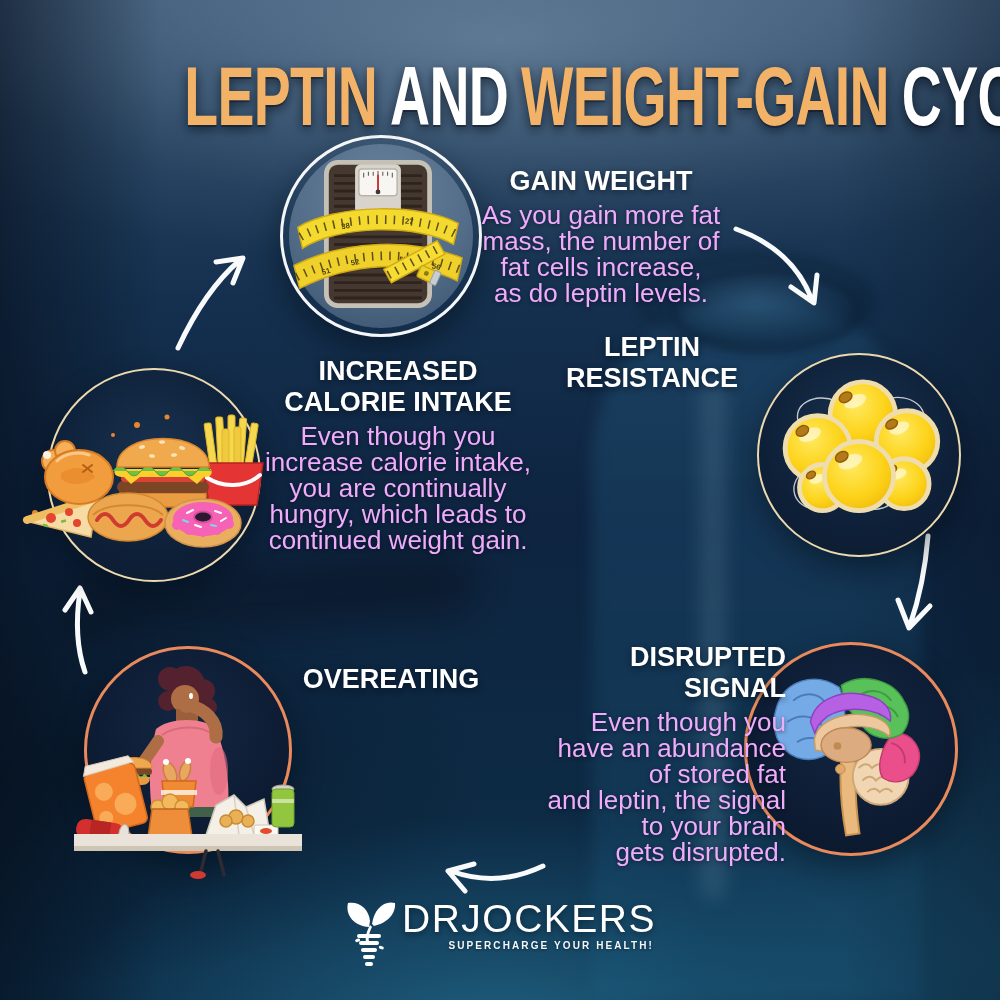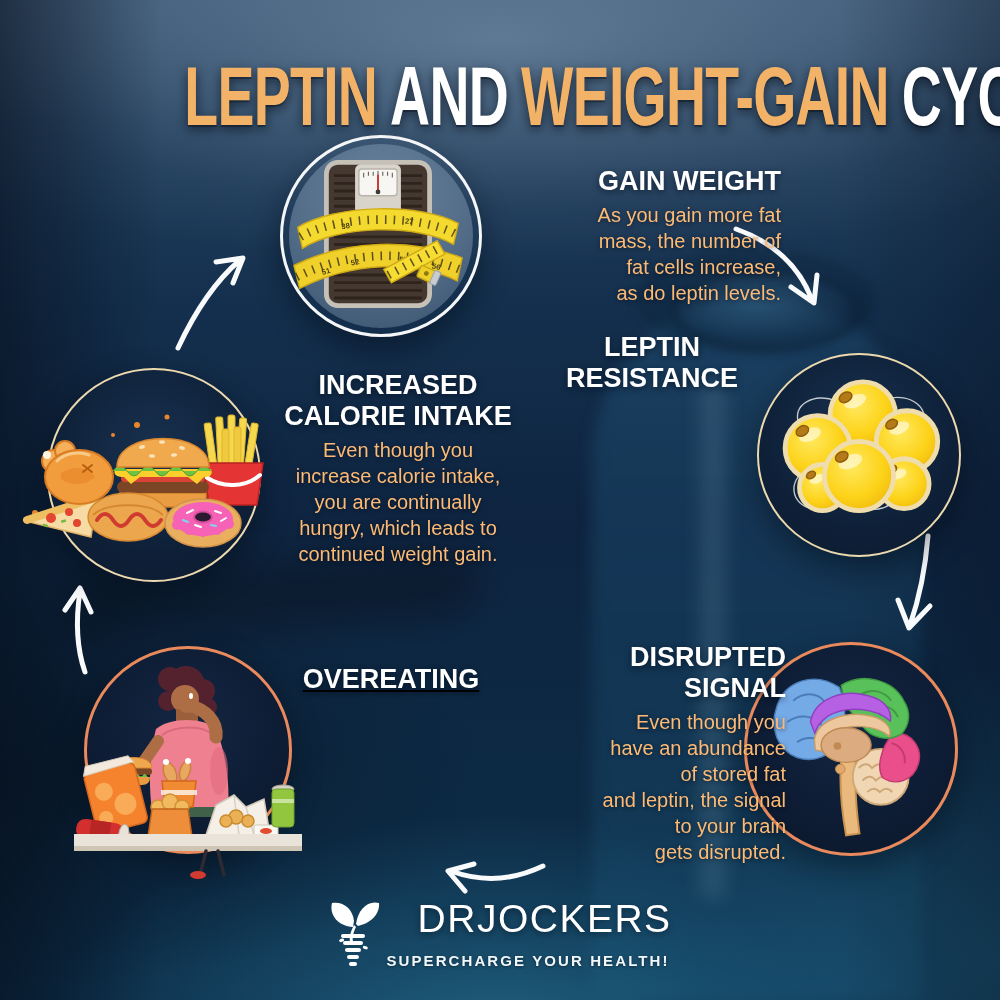--- a/index.html
+++ b/index.html
@@ -34,26 +34,26 @@
   .title-inner{display:inline-block;transform:scale(.72,1.08);transform-origin:50% 40%;
     font-weight:700;font-size:77px;letter-spacing:-1px;
     text-shadow:0 4px 12px rgba(3,10,22,.65),0 2px 0 rgba(3,10,22,.35);}
   .t-orange{color:#f2b369;margin:0 9px;}
   .t-white{color:#ffffff;margin:0 9px;}
 
   
   .stage-text{position:absolute;z-index:3;text-align:center;transform:translateX(-50%);width:320px;}
   .stage-h{margin:0 0 5px 0;font-size:27px;line-height:31px;font-weight:700;color:#ffffff;
     white-space:pre-line;text-shadow:0 2px 6px rgba(3,10,22,.6);}
-  .stage-b{margin:0;font-size:20px;line-height:26px;color:#fdba74;white-space:pre-line;
+  .stage-b{margin:0;font-size:26px;line-height:26px;color:#f0abfc;white-space:pre-line;
     text-shadow:0 1px 4px rgba(3,10,22,.55);}
-  #txt-gain{left:621px;top:166px;text-align:right;}
+  #txt-gain{left:601px;top:166px;}
   #txt-leptin{left:652px;top:332px;}
-  #txt-calorie{left:398px;top:370px;}
-  #txt-over{left:391px;top:664px;text-decoration:underline;}
+  #txt-calorie{left:398px;top:356px;}
+  #txt-over{left:391px;top:664px;}
   #txt-signal{left:626px;top:642px;text-align:right;}
 
   
   .circle{position:absolute;border-radius:50%;z-index:2;box-shadow:0 12px 30px rgba(2,8,18,.45);}
   .ring-white{border:3px solid #f4f6f8;}
   .ring-cream{border:2px solid #ecd9ae;background:radial-gradient(circle at 50% 38%,#18314f 0%,#0e2038 62%,#0b192e 100%);}
   .ring-coral{border:3px solid #ea8a5c;background:radial-gradient(circle at 50% 38%,#142643 0%,#0d1c33 62%,#0a1729 100%);}
   #c-scale{left:280px;top:135px;width:196px;height:196px;}
   .scale-disc{position:absolute;inset:6px;border-radius:50%;
     background:radial-gradient(circle at 50% 26%,#68829e 0%,#536d89 55%,#415a76 85%,#3a536e 100%);}
@@ -65,21 +65,21 @@
 
   
   .arrows{position:absolute;inset:0;z-index:2;}
 
   
   .footer{position:absolute;left:0;top:898px;width:1000px;display:flex;justify-content:center;z-index:3;}
   .logo{display:flex;align-items:flex-start;}
   .logo-text{display:flex;flex-direction:column;align-items:flex-end;margin-left:6px;}
   .brand{font-size:39px;font-weight:400;letter-spacing:1.5px;color:#ffffff;line-height:42px;
     text-shadow:0 2px 6px rgba(3,10,22,.5);}
-  .tagline{font-size:15px;font-weight:700;letter-spacing:2.1px;color:#f2f7fa;margin-top:12px;margin-right:2px;
+  .tagline{font-size:10px;font-weight:700;letter-spacing:2.1px;color:#f2f7fa;margin-top:0px;margin-right:2px;
     text-shadow:0 1px 3px rgba(3,10,22,.5);}
 </style>
 </head>
 <body>
 
 <div class="canvas">
 
   <div class="bg">
     <div class="bg-base"></div>
     <div class="bg-bottle"></div>

